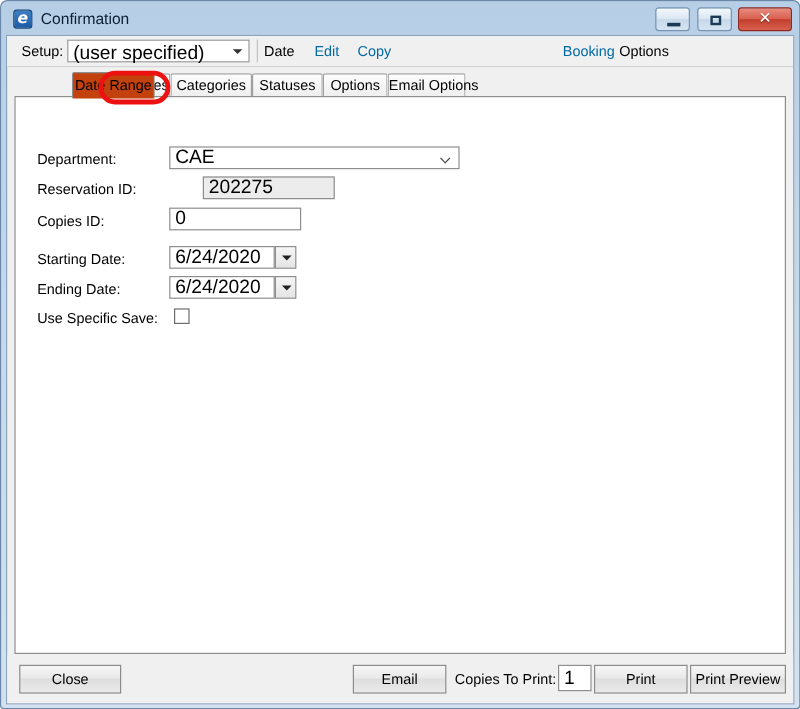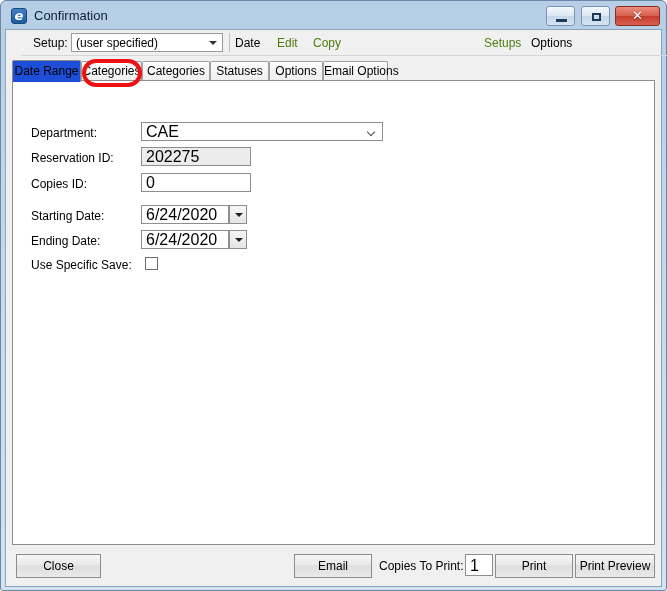--- a/index.html
+++ b/index.html
@@ -120,21 +120,21 @@
     font-family: "DejaVu Sans", sans-serif;
     font-size: 13px;
     font-weight: bold;
     color: #ffffff;
     text-shadow: 0 1px 1px rgba(0,0,0,.45);
   }
 
   
   .toolbar {
     position: absolute;
-    left: 15px; top: 0;
+    left: 0; top: 0;
     width: 549px;
     height: 26px;
     background: #f0f0f0;
   }
   .tb-label {
     position: absolute;
     left: 12px; top: 6px;
     font-size: 12px;
     white-space: nowrap;
   }
@@ -143,21 +143,21 @@
     left: 50px; top: 3px;
     width: 152px;
     height: 19px;
     box-sizing: border-box;
     background: #ffffff;
     border: 1px solid #9a9a9a;
   }
   .setup-combo .val {
     position: absolute;
     left: 4px; top: 2px;
-    font-size: 12px;
+    font-size: 16px;
     white-space: nowrap;
   }
   .setup-combo .arrow {
     position: absolute;
     right: 5px; top: 7px;
     width: 0; height: 0;
     border-left: 4px solid transparent;
     border-right: 4px solid transparent;
     border-top: 4px solid #333333;
   }
@@ -166,21 +166,21 @@
     left: 208px; top: 3px;
     width: 1px; height: 19px;
     background: #c0c0c0;
   }
   .tb-item {
     position: absolute;
     top: 6px;
     font-size: 12px;
     white-space: nowrap;
   }
-  .tb-item.disabled { color: #4d7c0f; }
+  .tb-item.disabled { color: #0369a1; }
   .tb-underline {
     position: absolute;
     left: 0; bottom: 0;
     width: 655px; height: 1px;
     background: #d5d5d5;
   }
 
   
   .tabstrip {
     position: absolute;
@@ -200,23 +200,24 @@
     line-height: 18px;
     text-align: center;
     color: #000;
     white-space: nowrap;
     border-radius: 2px 2px 0 0;
   }
   .tab.active {
     top: 0;
     height: 22px;
     line-height: 20px;
-    background: #1d4ed8;
+    background: #c2410c;
     border-color: #8d8d8d;
     z-index: 5;
+    margin-left: 48px;
   }
 
   
   .panel {
     position: absolute;
     left: 6px; top: 50px;
     width: 643px;
     height: 465px;
     box-sizing: border-box;
     background: #ffffff;
@@ -238,21 +239,21 @@
     height: 19px;
     font-size: 12px;
   }
   .finput .txt {
     position: absolute;
     left: 4px; top: 1px;
     font-size: 16px;
     line-height: 15px;
     white-space: nowrap;
   }
-  .finput.readonly { background: #ececec; }
+  .finput.readonly { background: #ececec; margin-left: 28px; }
   .combo-arrow {
     position: absolute;
     right: 6px; top: 6px;
     width: 8px; height: 5px;
   }
   .combo-arrow::after {
     content: "";
     position: absolute;
     left: 0; top: 0;
     width: 5px; height: 5px;
@@ -351,21 +352,21 @@
     <div class="toolbar">
       <div class="tb-label">Setup:</div>
       <div class="setup-combo">
         <div class="val">(user specified)</div>
         <div class="arrow"></div>
       </div>
       <div class="tb-sep"></div>
       <div class="tb-item" style="left:214px">Date</div>
       <div class="tb-item disabled" style="left:256px">Edit</div>
       <div class="tb-item disabled" style="left:292px">Copy</div>
-      <div class="tb-item disabled" style="left:463px">Setups</div>
+      <div class="tb-item disabled" style="left:463px">Booking</div>
       <div class="tb-item" style="left:510px">Options</div>
       <div class="tb-underline"></div>
     </div>
 
     <div class="tabstrip">
       <div class="tab active" style="left:0px;width:69px">Date Range</div>
       <div class="tab" style="left:69px;width:61px">Categories</div>
       <div class="tab" style="left:130px;width:68px">Categories</div>
       <div class="tab" style="left:198px;width:59px">Statuses</div>
       <div class="tab" style="left:257px;width:54px">Options</div>

